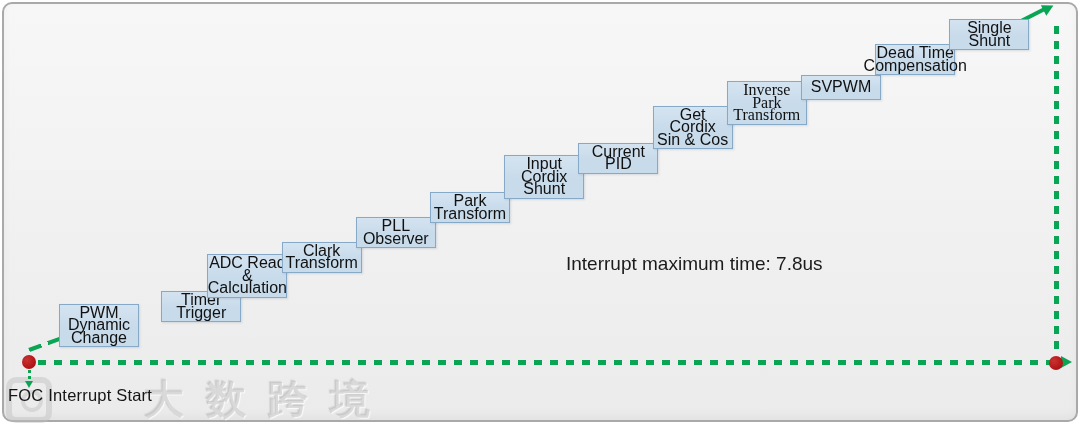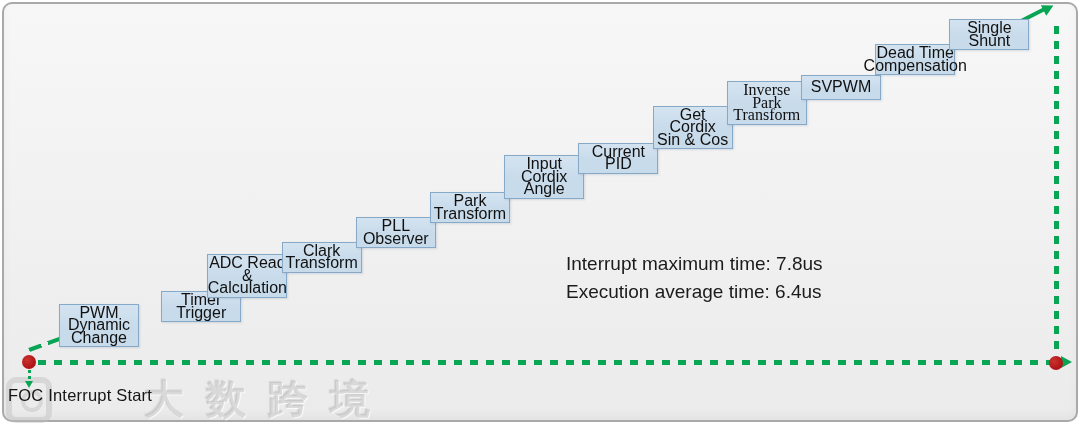--- a/index.html
+++ b/index.html
@@ -119,32 +119,31 @@
   <div class="dot dot-start"></div>
   <div class="dot dot-end"></div>
 
   <div id="steps">
       <div class="step-box" style="left: 59px; bottom: 77px;">PWM Dynamic Change</div>
       <div class="step-box" style="left: 133.2px; bottom: 101.72px; margin-left: 28px;">Timer Trigger</div>
       <div class="step-box" style="left: 207.4px; bottom: 126.44px;">ADC Read &amp; Calculation</div>
       <div class="step-box" style="left: 281.6px; bottom: 151.16px;">Clark Transform</div>
       <div class="step-box" style="left: 355.8px; bottom: 175.88px;">PLL Observer</div>
       <div class="step-box" style="left: 430px; bottom: 200.6px;">Park Transform</div>
-      <div class="step-box" style="left: 504.2px; bottom: 225.32px;">Input Cordix Angle</div>
+      <div class="step-box" style="left: 504.2px; bottom: 225.32px;">Input Cordix Shunt</div>
       <div class="step-box" style="left: 578.4px; bottom: 250.04px;">Current PID</div>
       <div class="step-box" style="left: 652.6px; bottom: 274.76px;">Get Cordix Sin &amp; Cos</div>
       <div class="step-box" style="left: 726.8px; bottom: 299.48px; font-family: Liberation Serif, serif;">Inverse Park Transform</div>
       <div class="step-box" style="left: 801px; bottom: 324.2px;">SVPWM</div>
       <div class="step-box" style="left: 875.2px; bottom: 348.92px;">Dead Time Compensation</div>
       <div class="step-box" style="left: 949.4px; bottom: 373.64px;">Single Shunt</div>
     </div>
 
   <div class="exec-stats">
     <div>Interrupt maximum time: 7.8us</div>
-    <div>Execution average time: 6.4us</div>
   </div>
 
   <div class="start-label">FOC Interrupt Start</div>
 
   <div class="watermark">
     <div class="wm-logo"></div>
     <div class="wm-text">大数跨境</div>
   </div>
 
 </div>

